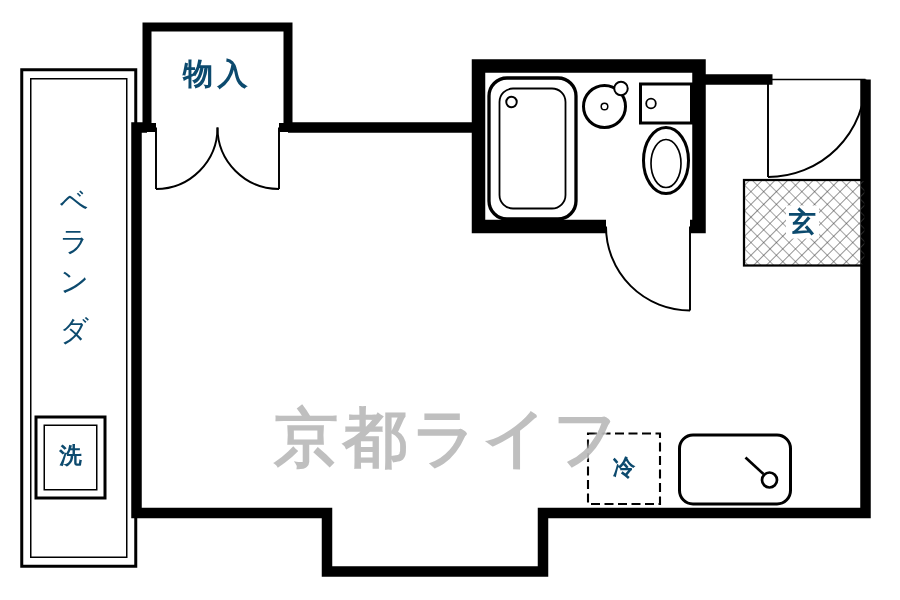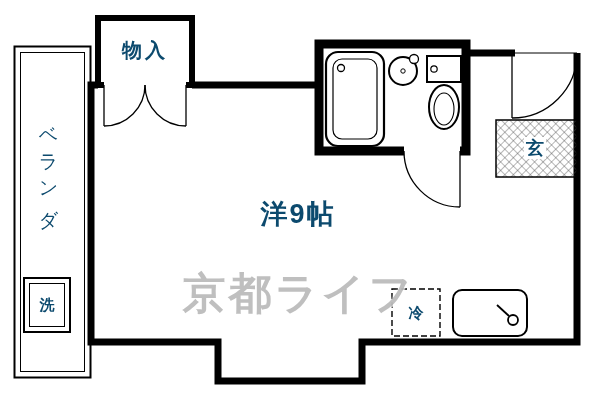--- a/index.html
+++ b/index.html
@@ -113,18 +113,17 @@
       <path d="M 509 316 L 497 305" stroke-width="1.8"></path>
     </g>
 
     <rect x="392" y="289" width="48" height="47" fill="none" stroke="#000" stroke-width="1.4" stroke-dasharray="6 3"></rect>
   </svg>
 
   <div class="label watermark">京都ライフ</div>
 
   <div class="label closet-label">物入</div>
   <div class="label veranda-label">ベランダ</div>
-  <div class="label main-room-label">洋9帖</div>
   <div class="label washer-label">洗</div>
   <div class="label entrance-label">玄</div>
   <div class="label fridge-label">冷</div>
 
 </div>
 
 </body></html>

